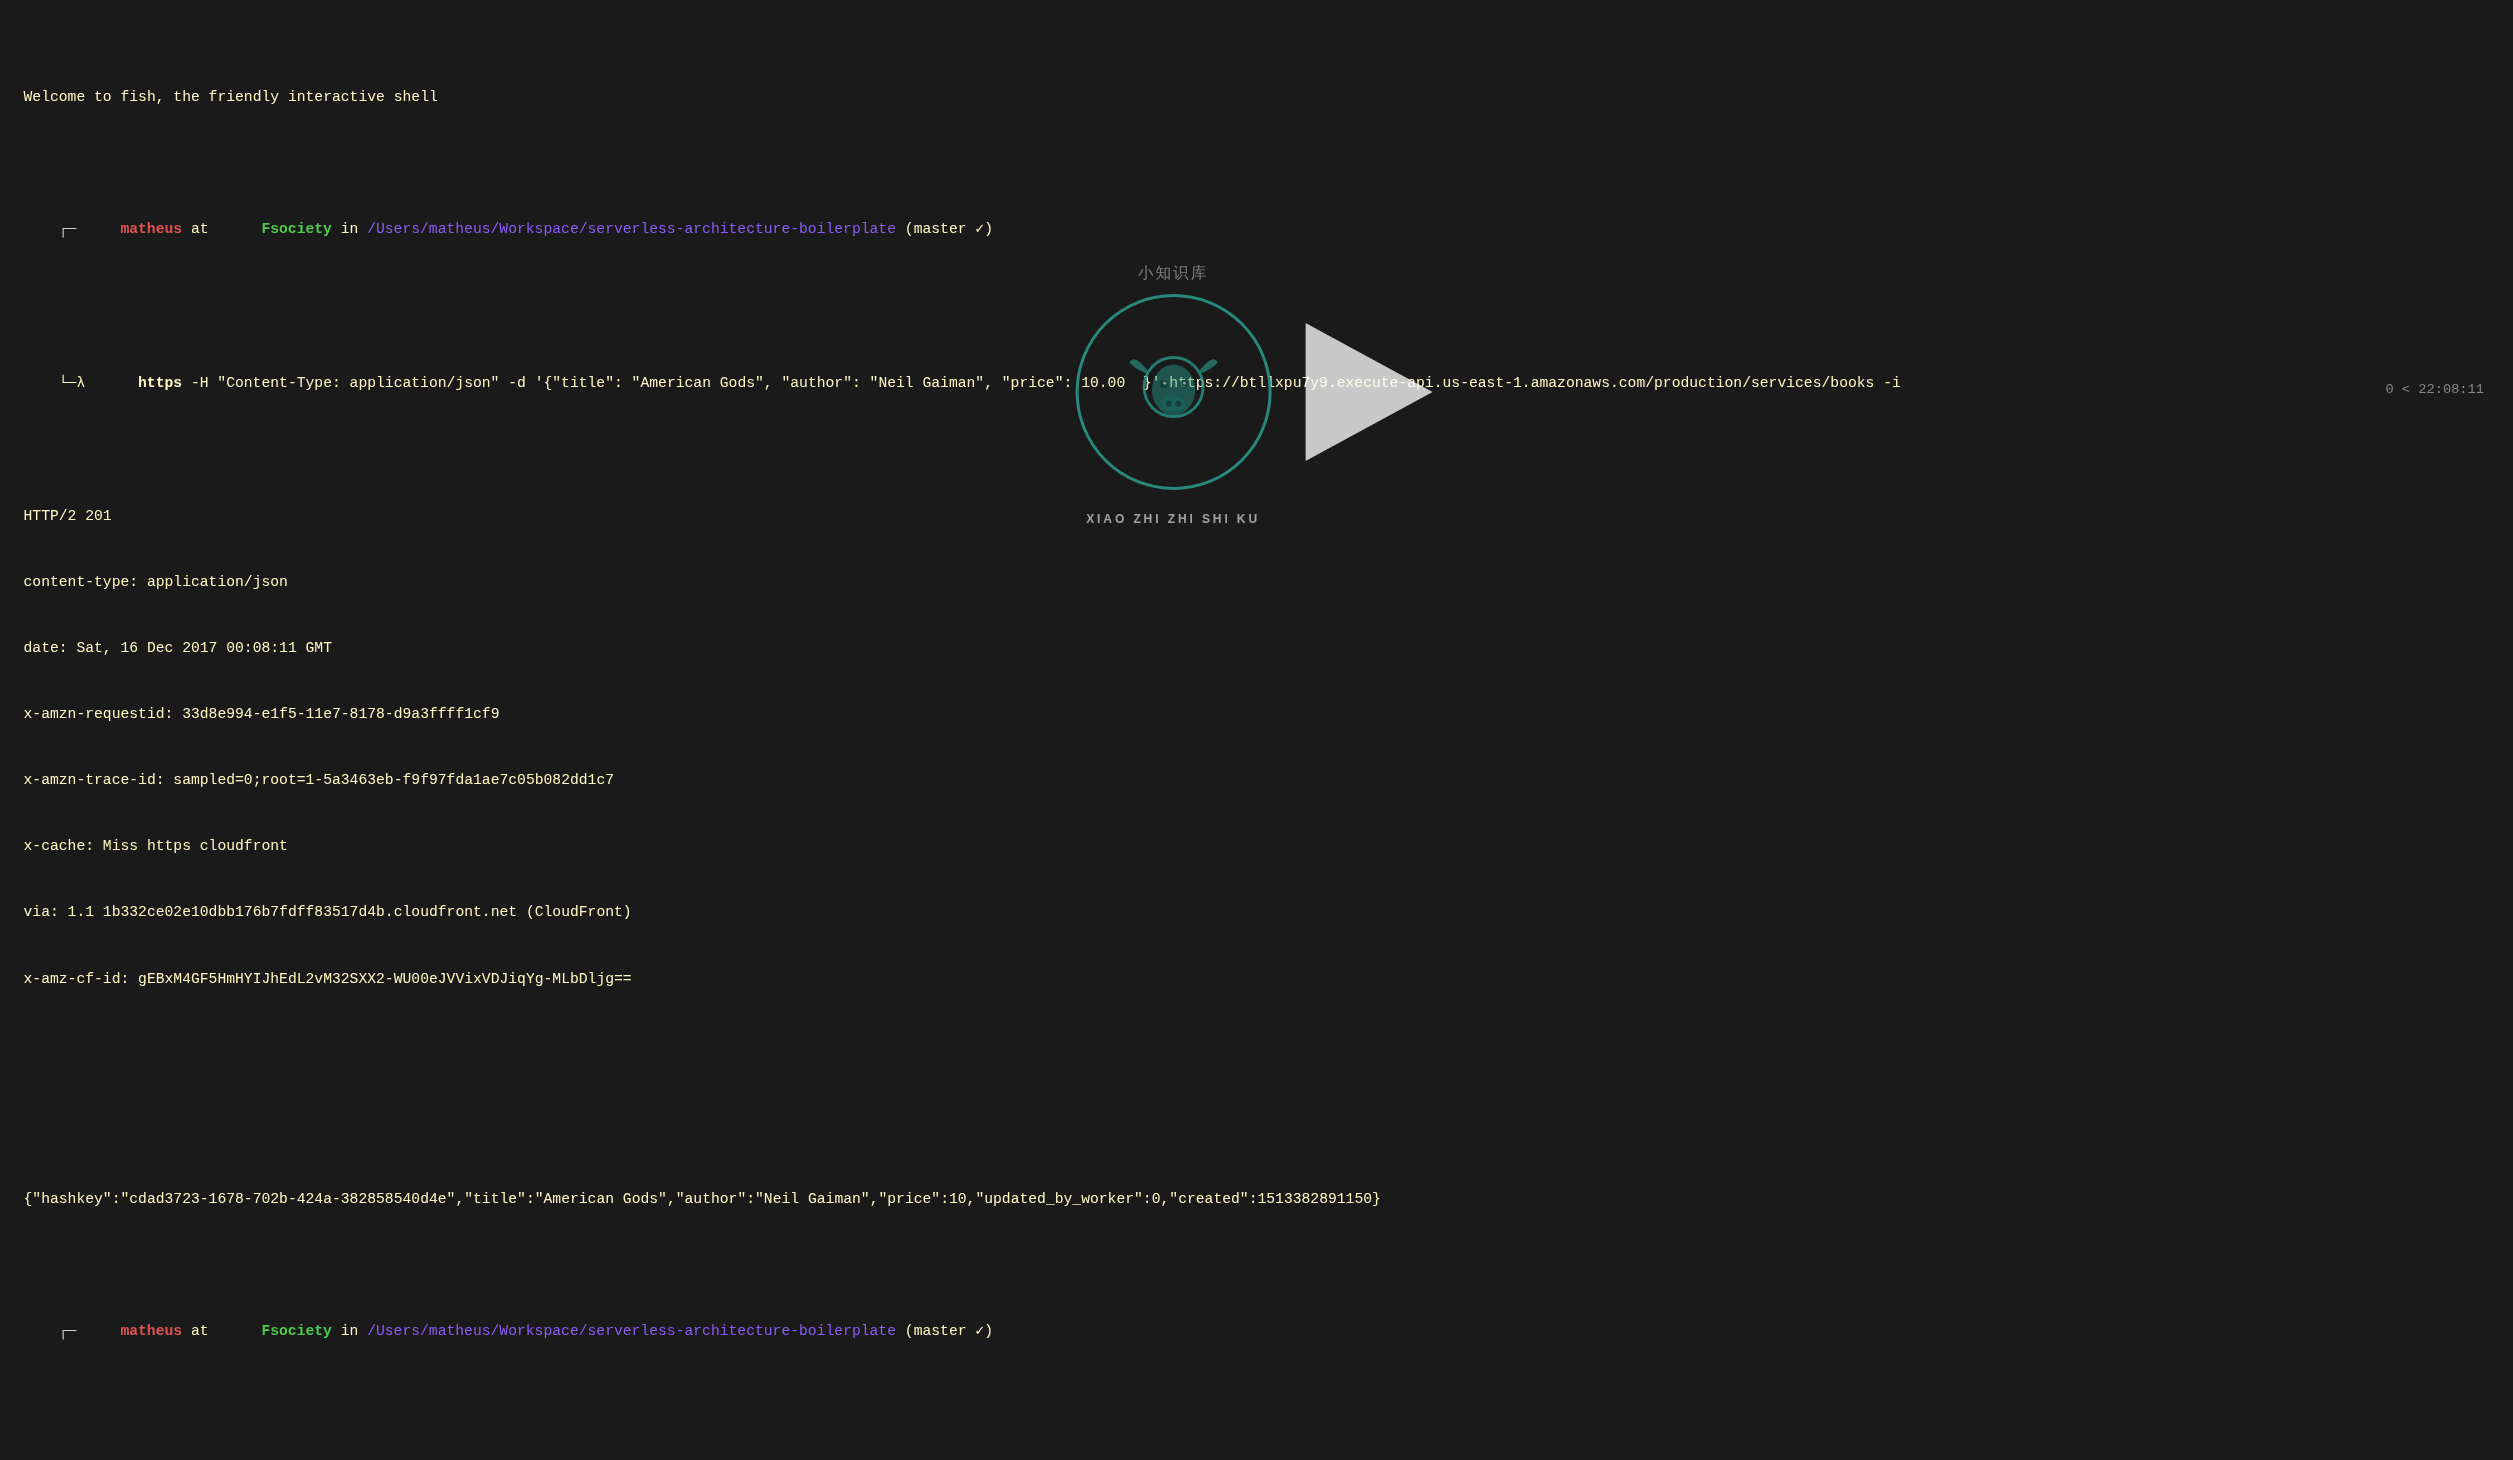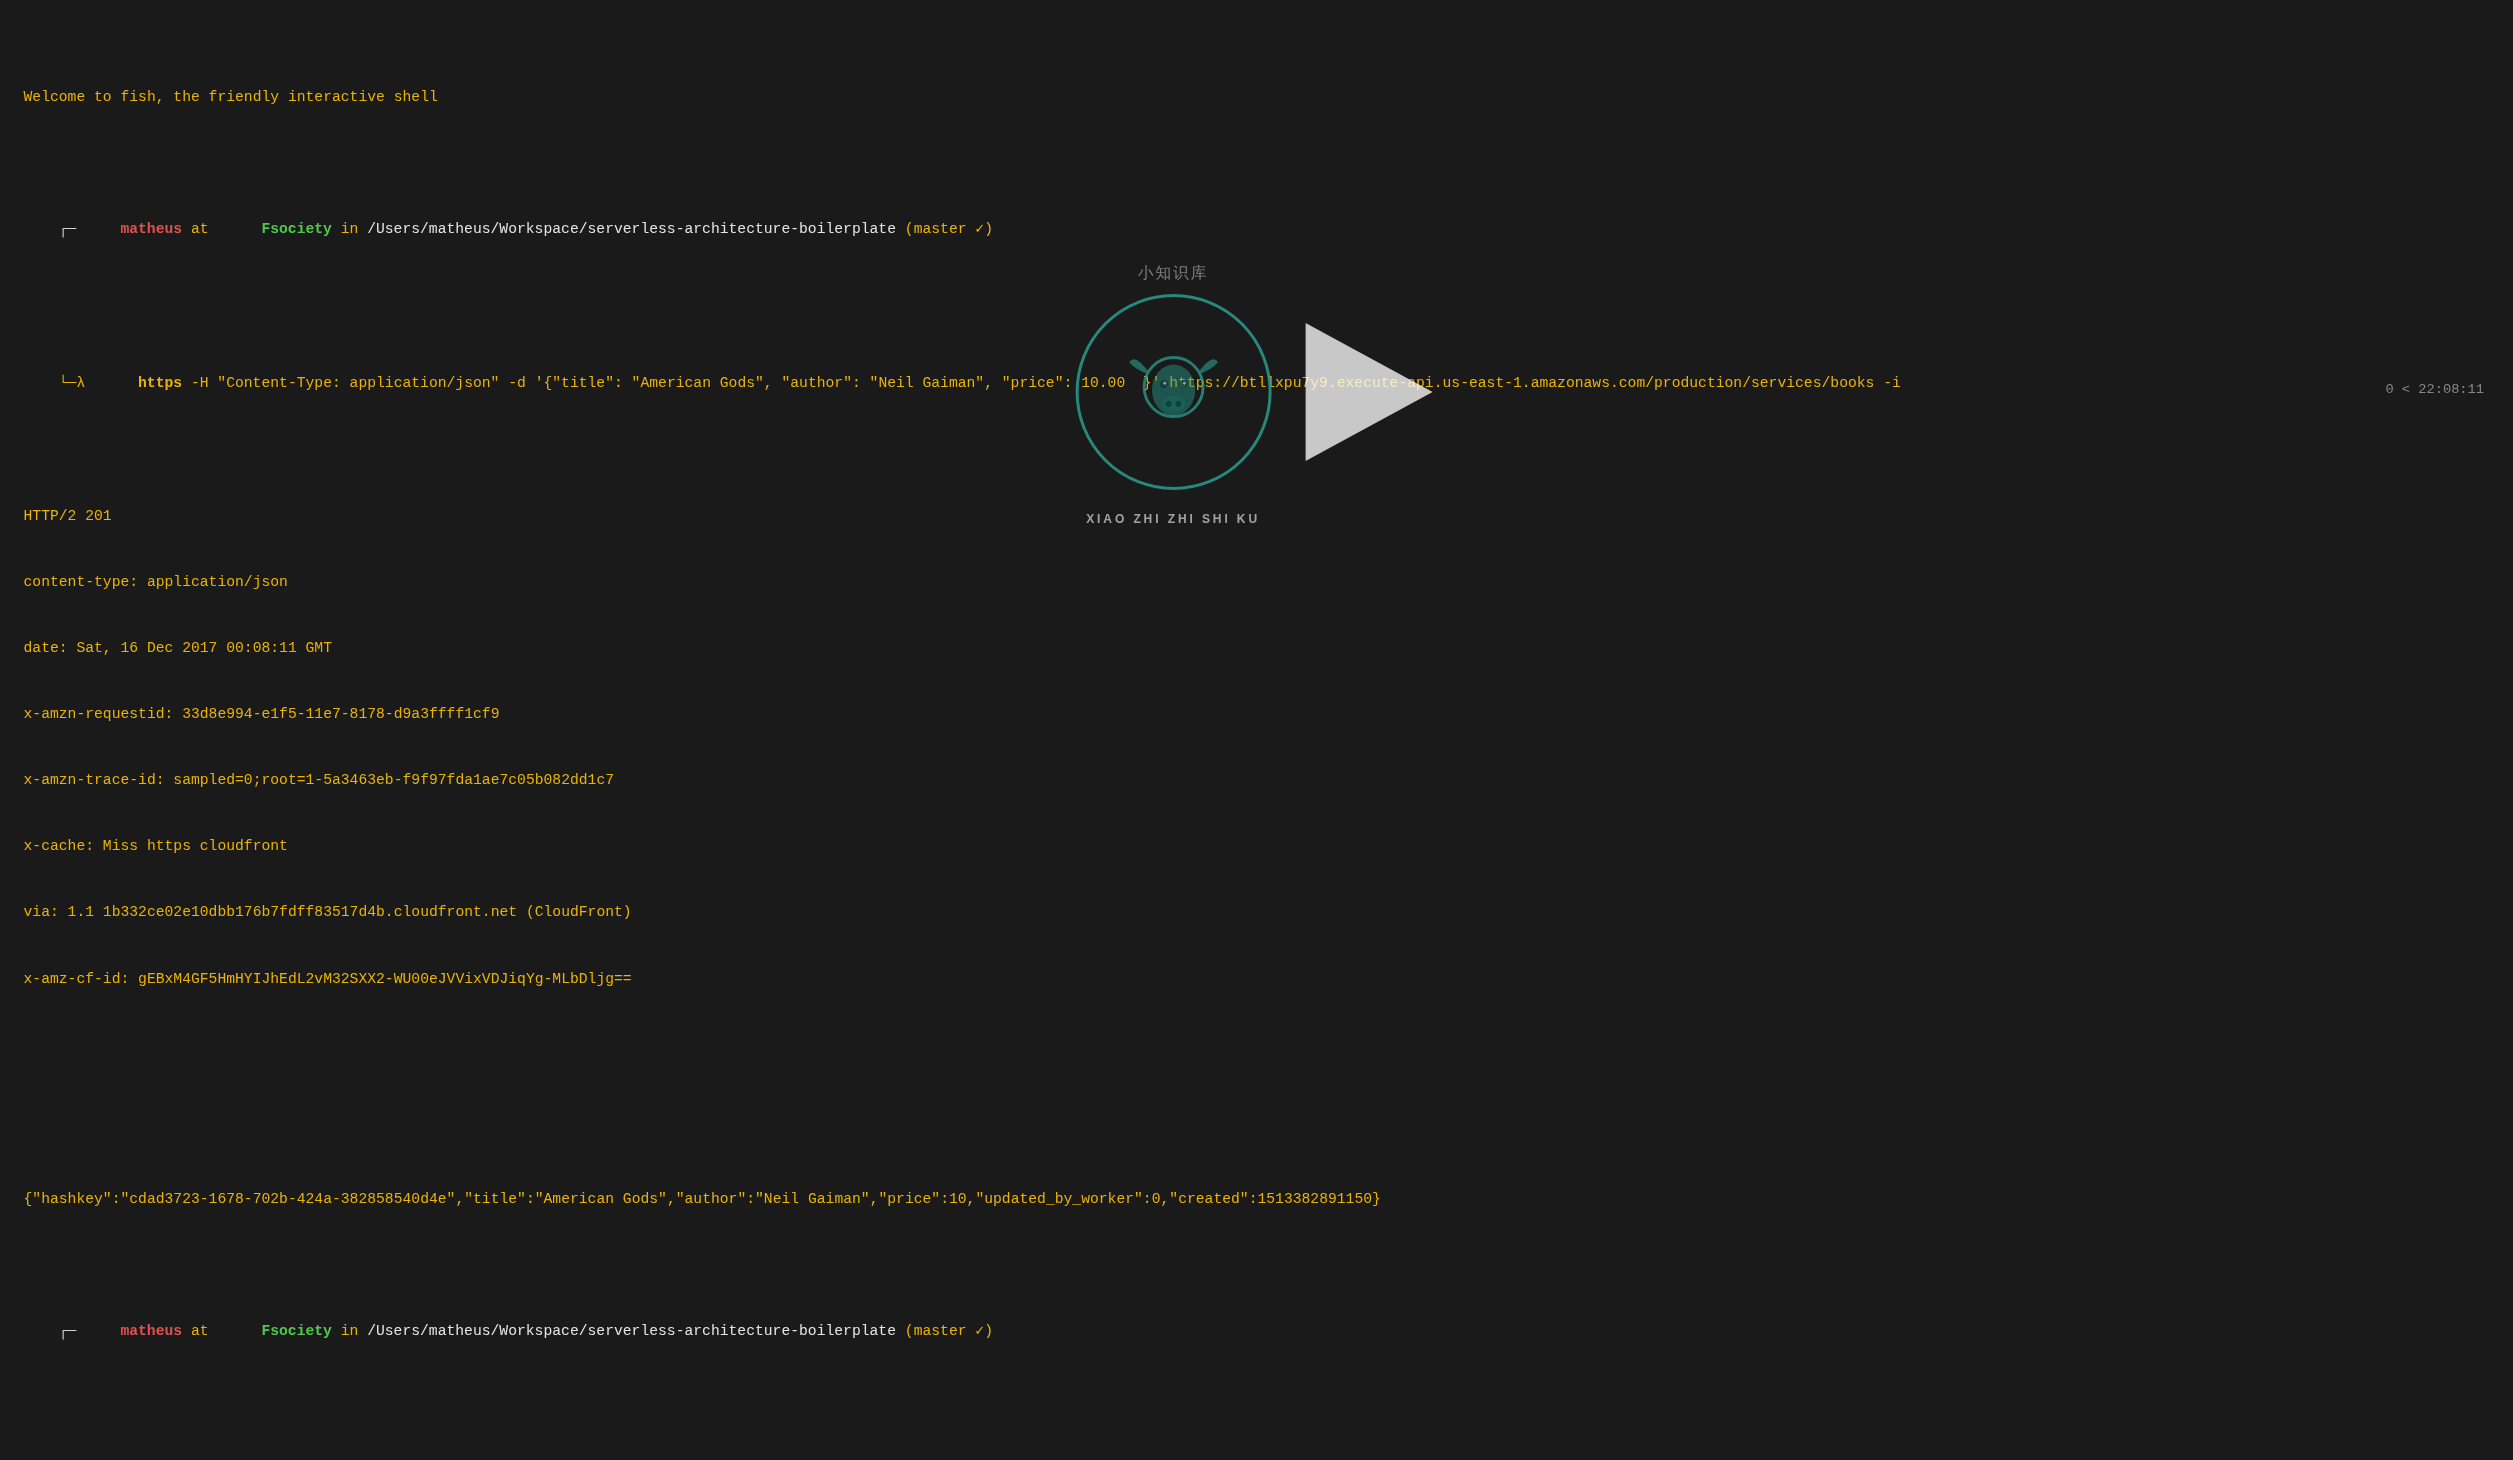--- a/index.html
+++ b/index.html
@@ -25,24 +25,24 @@
       white-space: pre-wrap;
       word-break: break-all;
     }
 
     .line {
       display: block;
       margin: 0;
       padding: 0;
     }
 
-    .text-white { color: #eab308; }
+    .text-white { color: #fef9c3; }
     .text-green { color: #4ec94e; }
     .text-red { color: #e05252; }
-    .text-orange { color: #e5e5e5; }
+    .text-orange { color: #8b5cf6; }
     .text-bold { font-weight: bold; margin-left: 44px; }
 
     .prompt-bracket-top {
       color: #d4d4d4;
     }
 
     .watermark-overlay {
       position: absolute;
       top: 294px;
       left: 50%;

